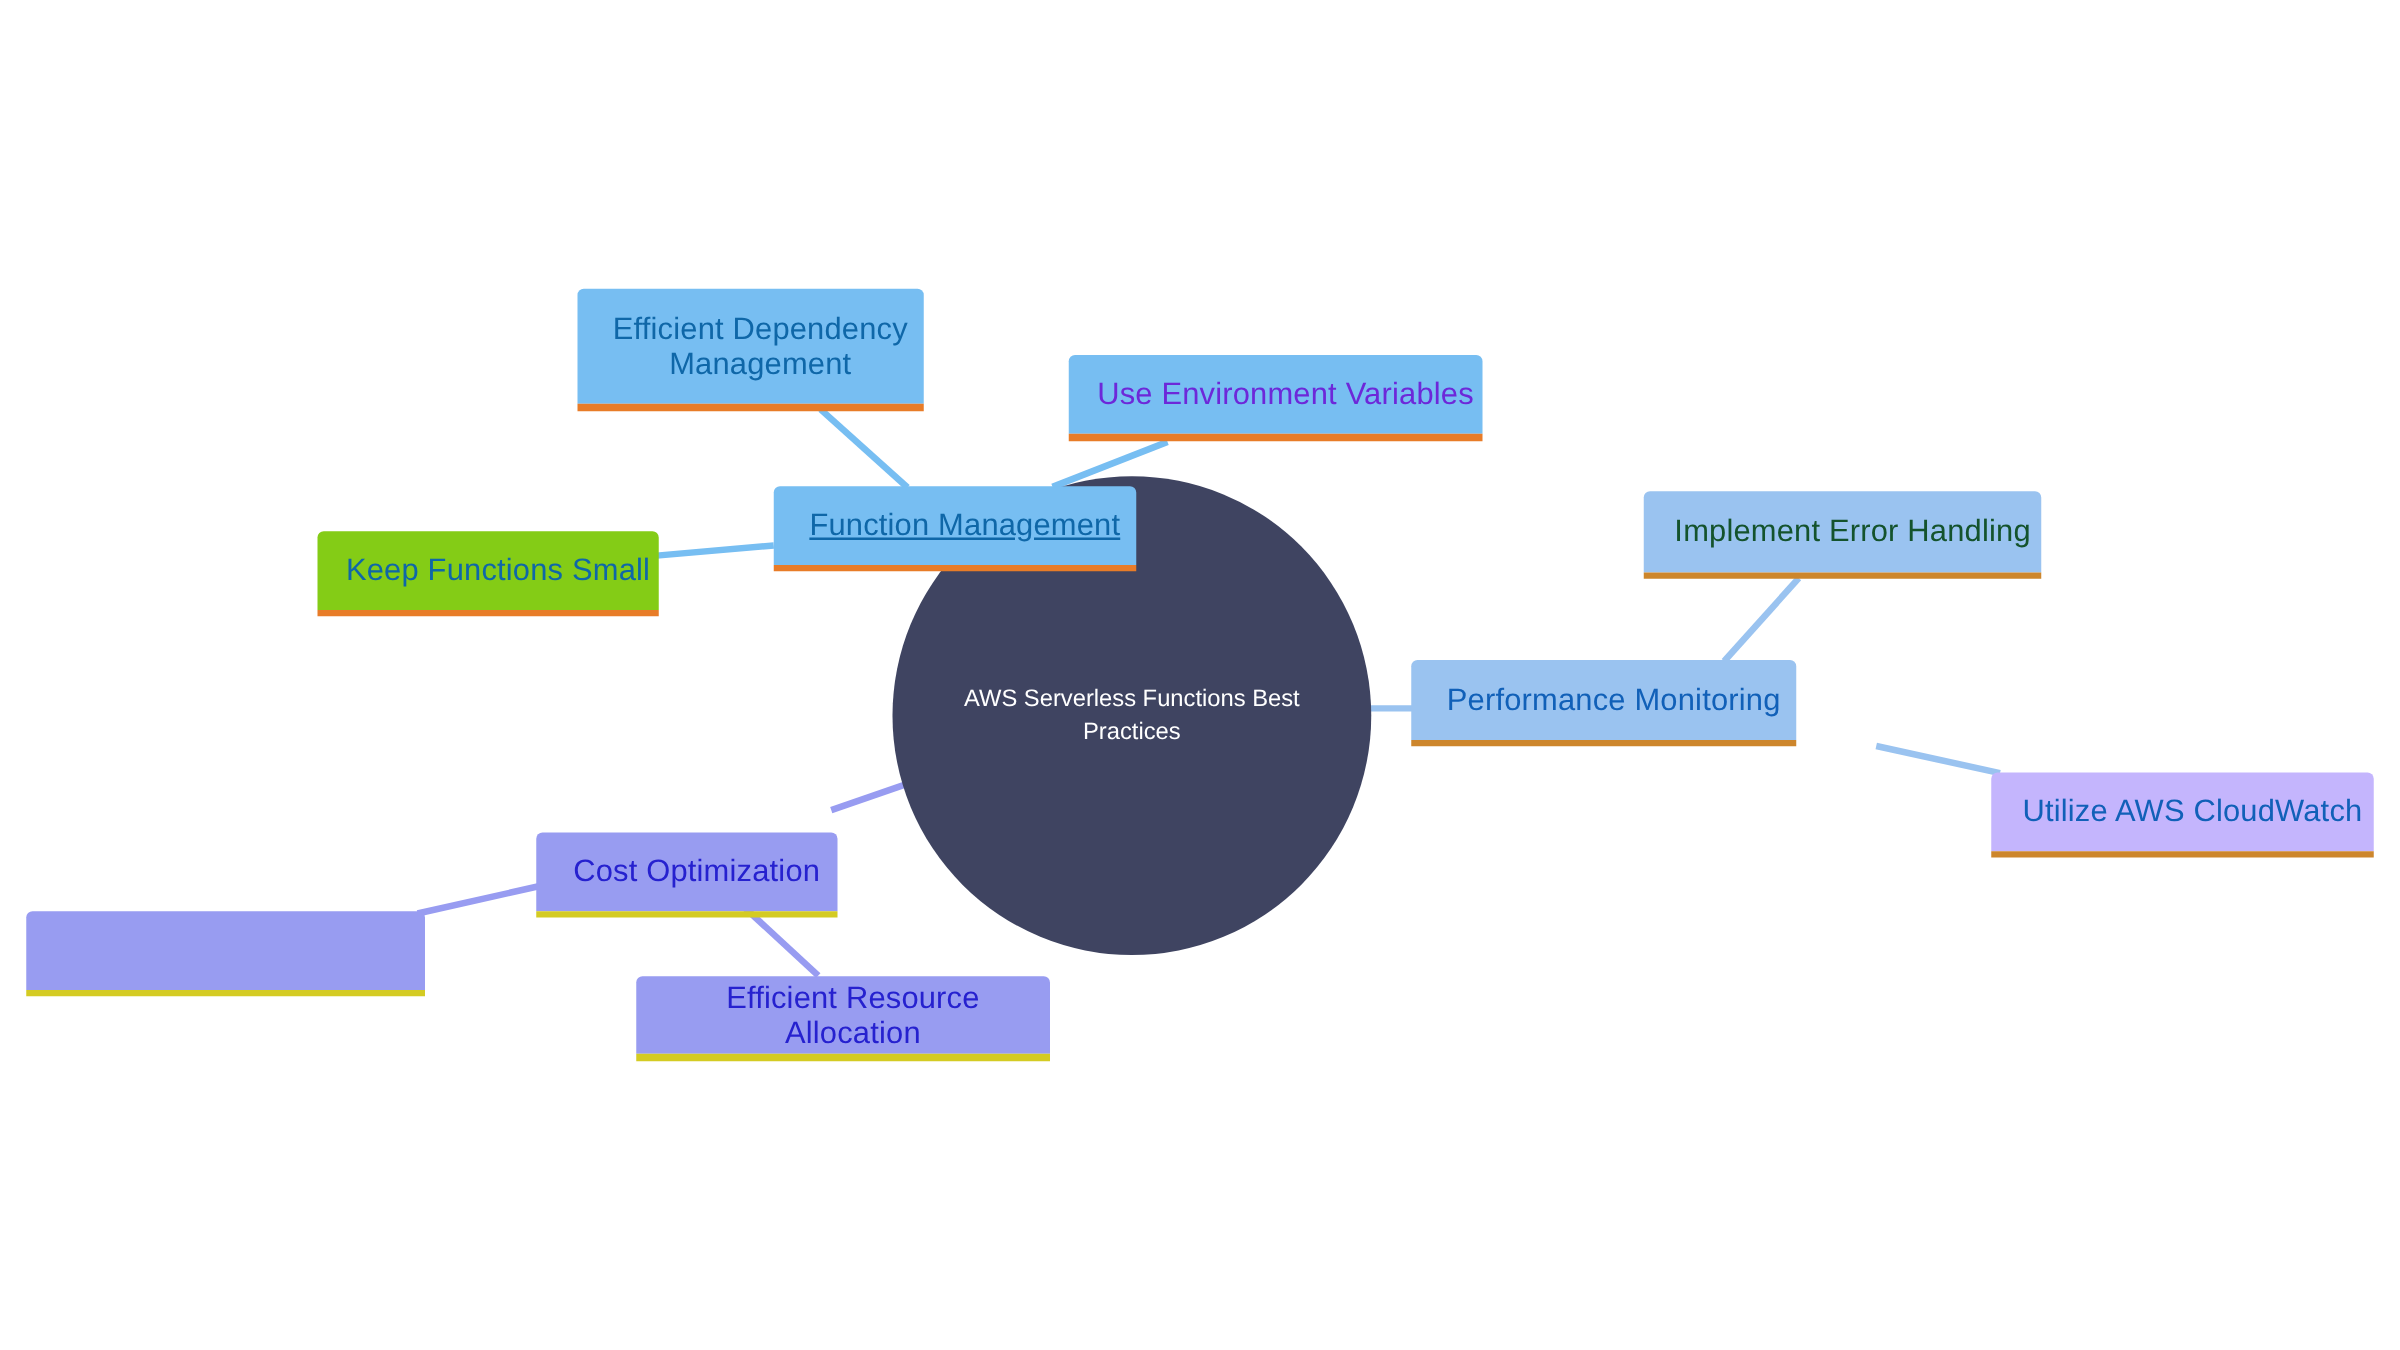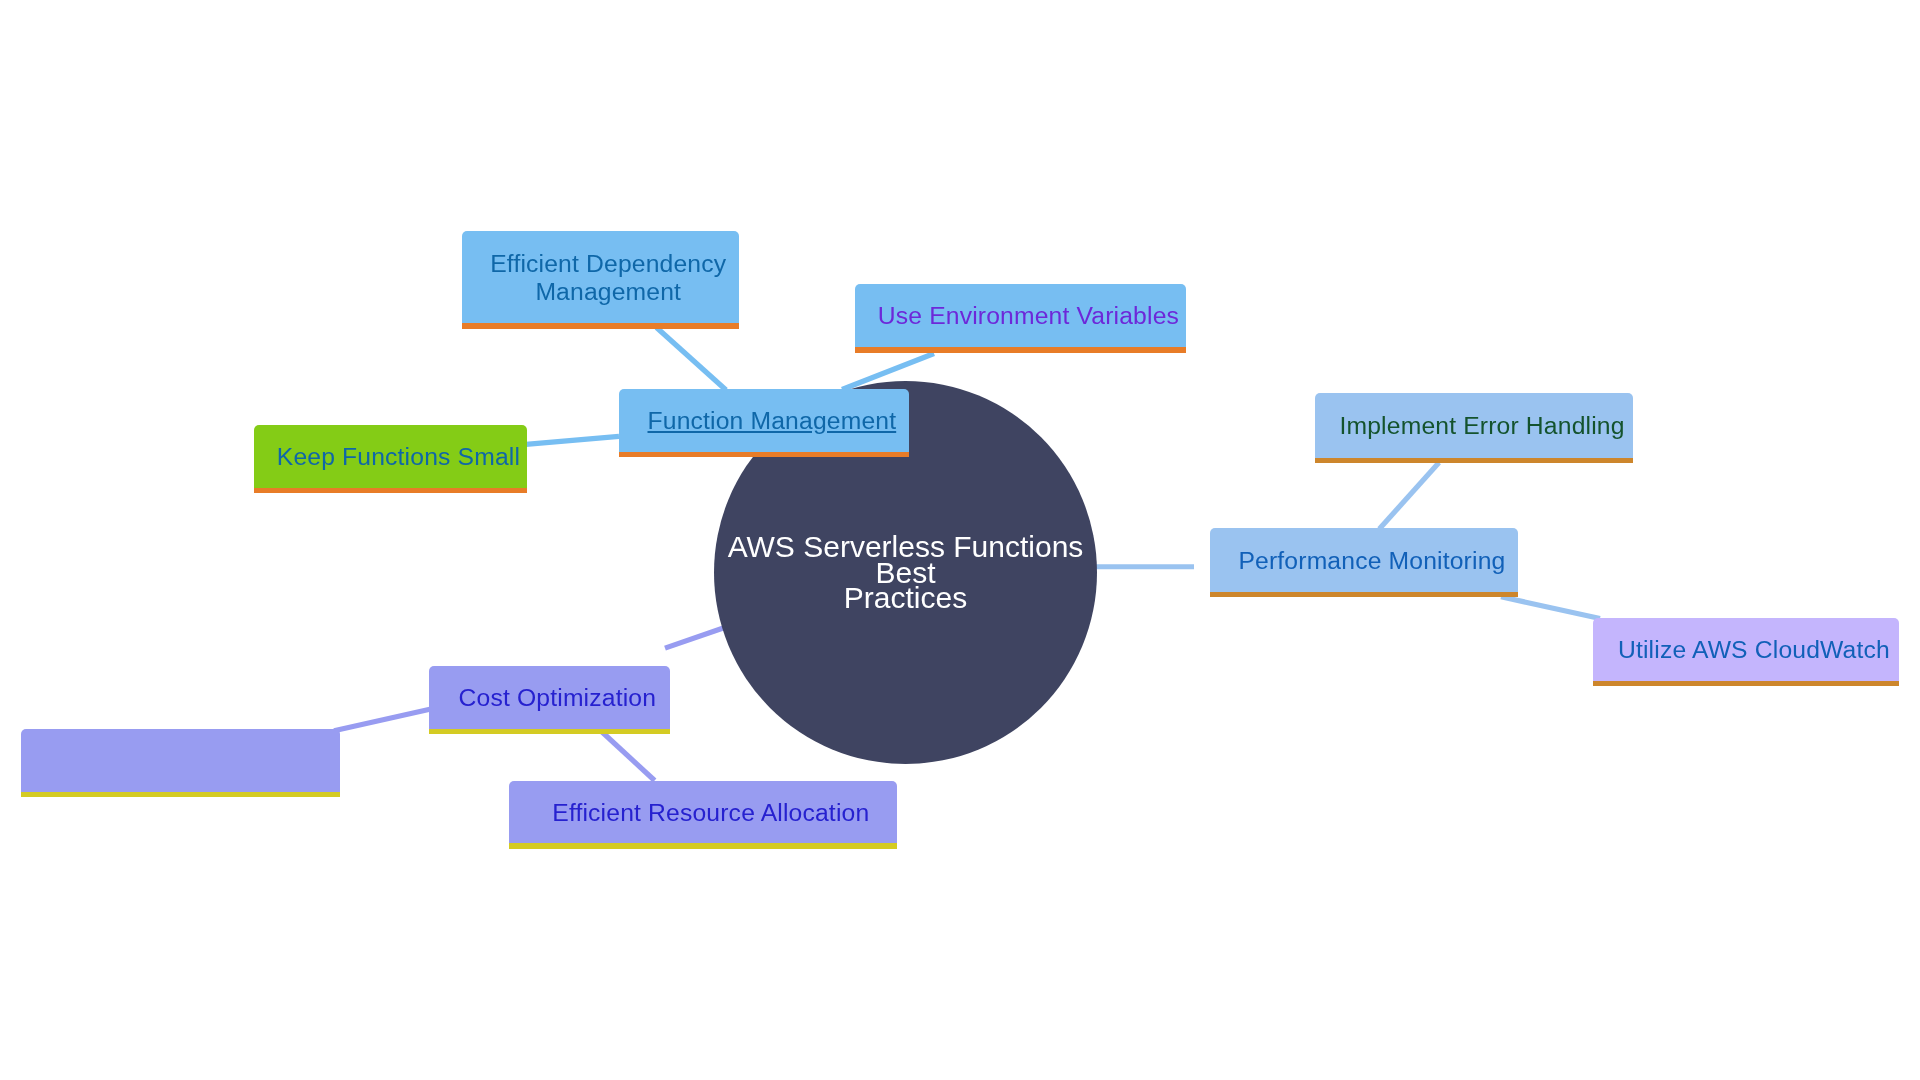--- a/index.html
+++ b/index.html
@@ -7,21 +7,21 @@
   body{width:1920px;height:1080px;overflow:hidden;
        font-family:"Liberation Sans",sans-serif;}
   #canvas{position:relative;width:1920px;height:1080px;background:#ffffff;overflow:hidden;}
   svg.layer{position:absolute;left:0;top:0;width:1920px;height:1080px;pointer-events:none;}
 
   .node{position:absolute;box-sizing:border-box;display:flex;align-items:center;
         justify-content:center;text-align:center;}
   .node .lbl{display:block;width:100%;white-space:pre-line;}
 
   .root{border-radius:50%;background:#3f4461;color:#ffffff;}
-  .root .lbl{font-size:30px;line-height:25.6px;letter-spacing:0px;text-align:center;}
+  .root .lbl{font-size:19px;line-height:25.6px;letter-spacing:0px;text-align:center;}
 
   .card{border-radius:5px 5px 0 0;padding-left:16px;}
   .card .lbl{font-size:24.7px;line-height:28.4px;letter-spacing:0.16px;position:relative;top:1px;}
   .card .bar{position:absolute;left:0;bottom:-5.4px;height:5.4px;width:100%;}
 </style>
 </head>
 <body>
 
 <div id="canvas">
 
@@ -56,38 +56,38 @@
         <i class="bar" style="background: rgb(232, 124, 40);"></i>
       </div>
       <div class="node card" style="left: 854.5px; top: 284.2px; width: 331.8px; height: 63px; background: rgb(119, 190, 242); color: #6d28d9;">
         <span class="lbl">Use Environment Variables</span>
         <i class="bar" style="background: rgb(232, 124, 40);"></i>
       </div>
       <div class="node card" style="left: 254px; top: 424.5px; width: 272.9px; height: 63.3px; background: #84cc16; color: rgb(15, 103, 168);">
         <span class="lbl">Keep Functions Small</span>
         <i class="bar" style="background: rgb(232, 124, 40);"></i>
       </div>
-      <div class="node card" style="left: 1210px; top: 528.3px; width: 307.9px; height: 63.3px; background: rgb(154, 195, 240); color: rgb(17, 96, 184);">
+      <div class="node card" style="left: 1129px; top: 528.3px; width: 307.9px; height: 63.3px; background: rgb(154, 195, 240); color: rgb(17, 96, 184);">
         <span class="lbl">Performance Monitoring</span>
         <i class="bar" style="background: rgb(205, 134, 44);"></i>
       </div>
       <div class="node card" style="left: 1315px; top: 392.5px; width: 318.1px; height: 65.4px; background: rgb(154, 195, 240); color: #14532d;">
         <span class="lbl">Implement Error Handling</span>
         <i class="bar" style="background: rgb(205, 134, 44);"></i>
       </div>
       <div class="node card" style="left: 1592.9px; top: 618.3px; width: 306.1px; height: 62.6px; background: #c4b5fd; color: rgb(17, 96, 184);">
         <span class="lbl">Utilize AWS CloudWatch</span>
         <i class="bar" style="background: rgb(205, 134, 44);"></i>
       </div>
       <div class="node card" style="left: 429.1px; top: 666px; width: 240.5px; height: 63px; background: rgb(152, 156, 241); color: rgb(38, 33, 207);">
         <span class="lbl">Cost Optimization</span>
         <i class="bar" style="background: rgb(212, 203, 35);"></i>
       </div>
       <div class="node card" style="left: 20.8px; top: 728.5px; width: 319.4px; height: 63.3px; background: rgb(152, 156, 241); color: rgb(38, 33, 207);">
         <i class="bar" style="background: rgb(212, 203, 35);"></i>
       </div>
-      <div class="node card" style="left: 508.8px; top: 780.8px; width: 388px; height: 62.7px; background: rgb(152, 156, 241); color: rgb(38, 33, 207);">
+      <div class="node card" style="left: 508.8px; top: 780.8px; width: 331px; height: 62.7px; background: rgb(152, 156, 241); color: rgb(38, 33, 207);">
         <span class="lbl">Efficient Resource Allocation</span>
         <i class="bar" style="background: rgb(212, 203, 35);"></i>
       </div>
     </div>
 
 </div>
 
 </body></html>

